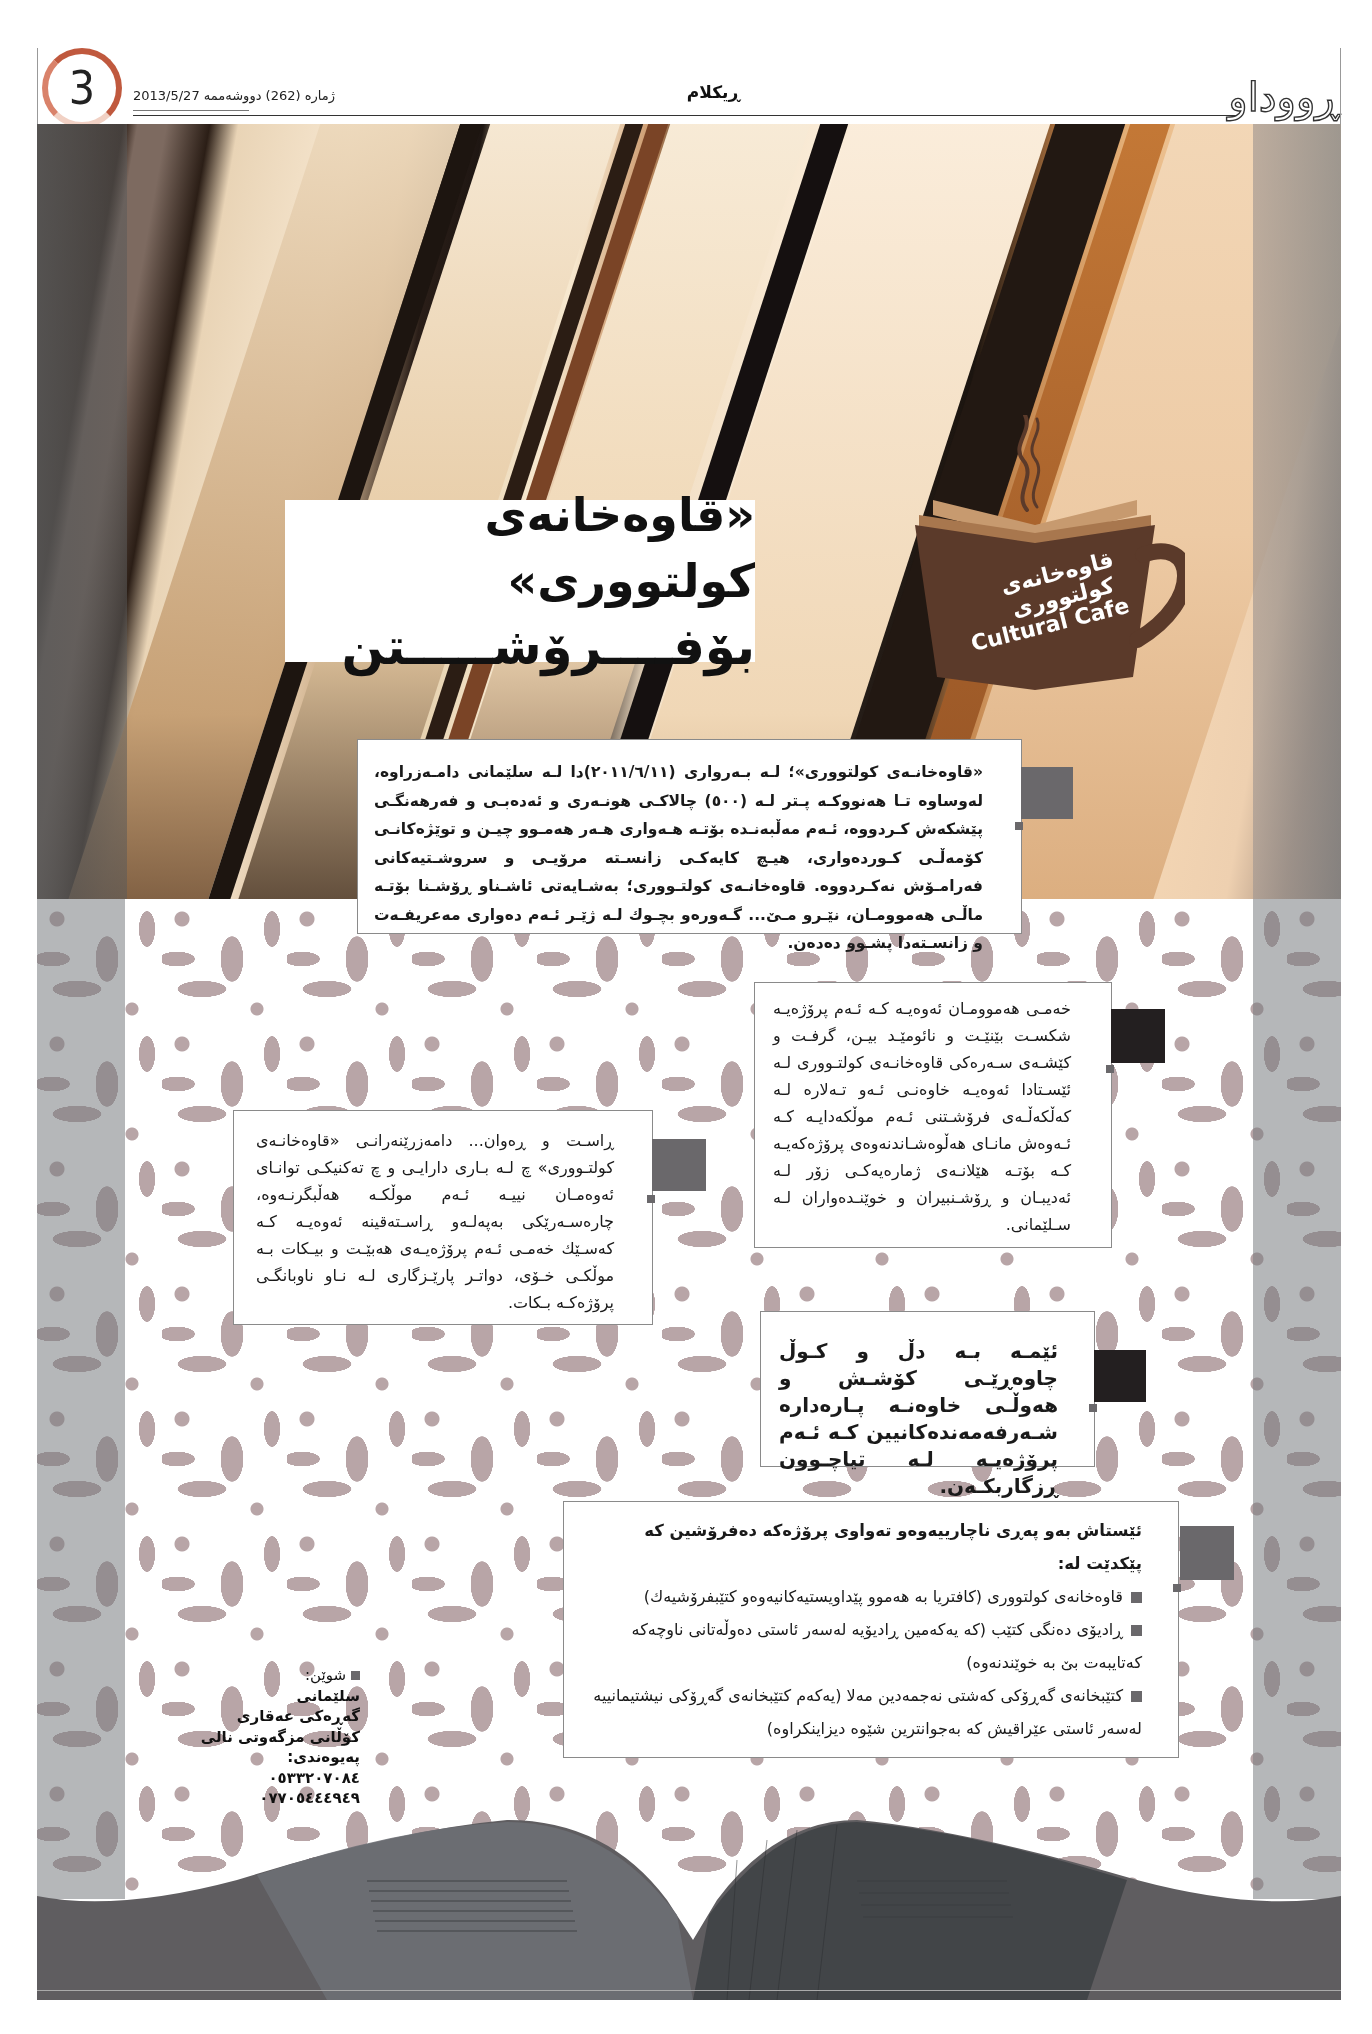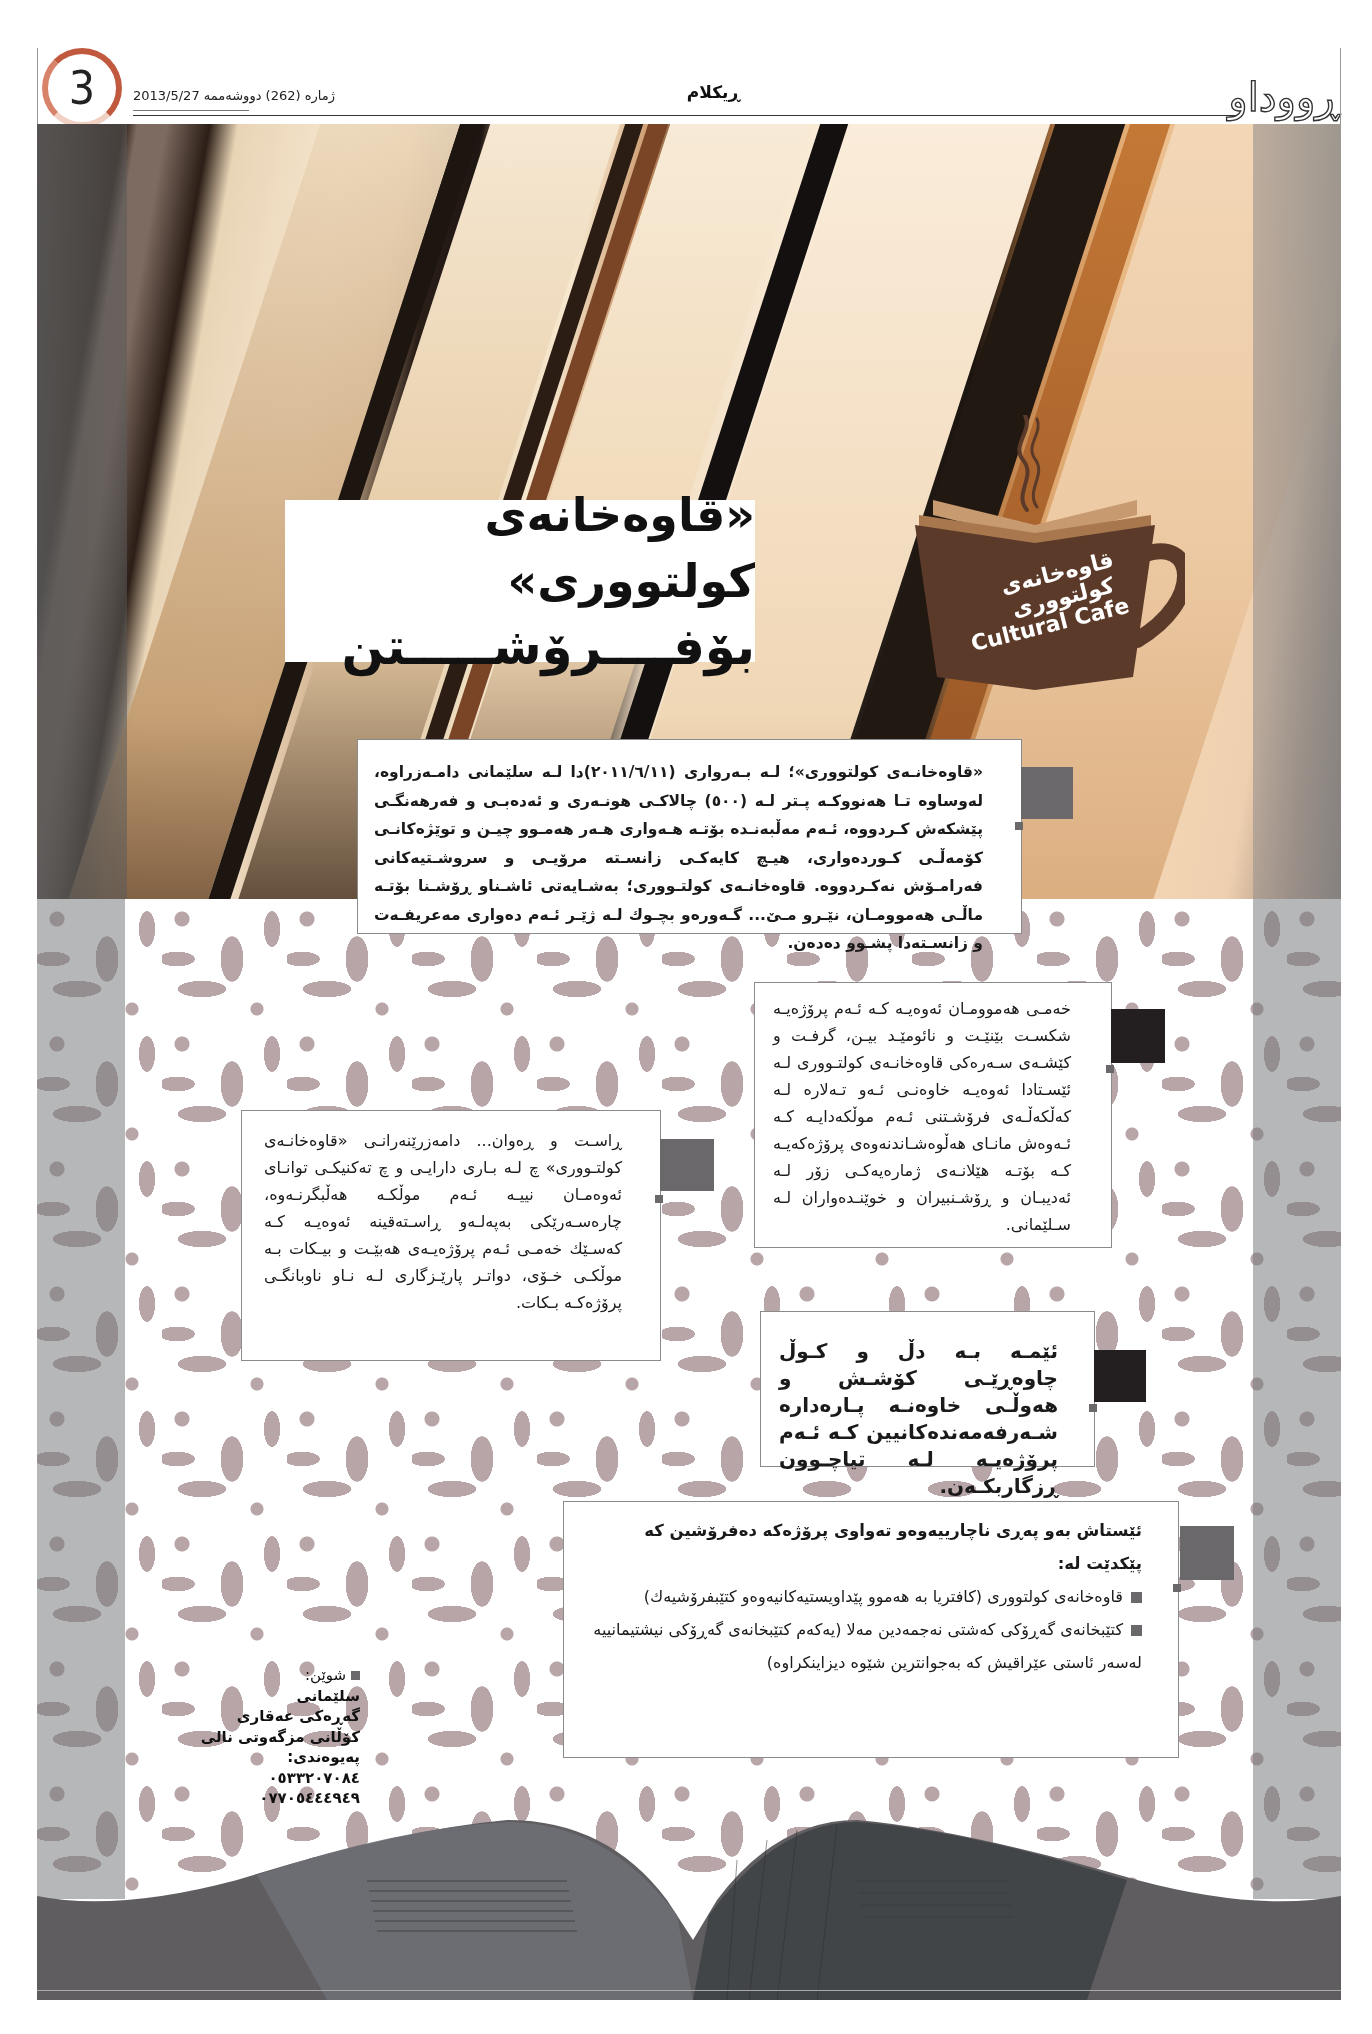--- a/index.html
+++ b/index.html
@@ -109,21 +109,21 @@
   .box .marker-dot { position: absolute; width: 8px; height: 8px; background: #6a686b; }
 
   .intro { left: 357px; top: 739px; width: 665px; height: 195px; padding: 18px 38px 14px 16px; font-weight: bold; font-size: 15.5px; line-height: 28.5px; }
   .intro .marker { right: -52px; top: 27px; width: 52px; height: 52px; }
   .intro .marker-dot { right: -2px; top: 82px; }
 
   .b2 { left: 754px; top: 982px; width: 358px; height: 266px; padding: 12px 40px 10px 18px; font-size: 16px; line-height: 27px; }
   .b2 .marker { right: -54px; top: 26px; width: 54px; height: 54px; }
   .b2 .marker-dot { right: -3px; top: 82px; }
 
-  .b3 { left: 241px; top: 1110px; width: 420px; height: 251px; padding: 16px 38px 10px 22px; font-size: 16px; line-height: 27px; }
+  .b3 { left: 233px; top: 1110px; width: 420px; height: 215px; padding: 16px 38px 10px 22px; font-size: 16px; line-height: 27px; }
   .b3 .marker { right: -54px; top: 28px; width: 54px; height: 52px; }
   .b3 .marker-dot { right: -3px; top: 84px; }
 
   .b4 { left: 760px; top: 1311px; width: 335px; height: 156px; padding: 26px 36px 10px 18px; font-size: 20px; font-weight: bold; line-height: 27px; }
   .b4 .marker { right: -52px; top: 38px; width: 52px; height: 52px; }
   .b4 .marker-dot { right: -3px; top: 92px; }
 
   .b5 { left: 563px; top: 1501px; width: 616px; height: 257px; padding: 12px 36px 10px 20px; font-size: 16px; line-height: 33px; text-align: right; text-align-last: right; }
   .b5 .marker { right: -56px; top: 24px; width: 54px; height: 54px; }
   .b5 .marker-dot { right: -3px; top: 82px; }
@@ -253,20 +253,23 @@
 </div>
 
 <div class="box b5">
   <div class="marker"></div>
   <div class="marker-dot"></div>
   <div class="lead">ئێستاش بەو پەڕی ناچارییەوەو تەواوی پرۆژەکە دەفرۆشین کە پێکدێت لە:</div>
   <div>
     <span class="bullet"></span><span>قاوەخانەی کولتووری (کافتریا بە هەموو پێداویستیەکانیەوەو کتێبفرۆشیەك)</span>
   </div>
   <div>
+    <span class="bullet"></span><span>ڕادیۆی دەنگی کتێب (کە یەکەمین ڕادیۆیە لەسەر ئاستی دەوڵەتانی ناوچەکە کەتایبەت بێ بە خوێندنەوە)</span>
+  </div>
+  <div>
     <span class="bullet"></span><span>کتێبخانەی گەڕۆکی کەشتی نەجمەدین مەلا (یەکەم کتێبخانەی گەڕۆکی نیشتیمانییە لەسەر ئاستی عێراقیش کە بەجوانترین شێوە دیزاینکراوە)</span>
   </div>
 </div>
 
 <div class="contact">
   <div>
     <span class="bullet"></span><span class="label">شوێن:</span>
   </div>
   <div>سلێمانی</div>
   <div>گەڕەکی عەقاری</div>

